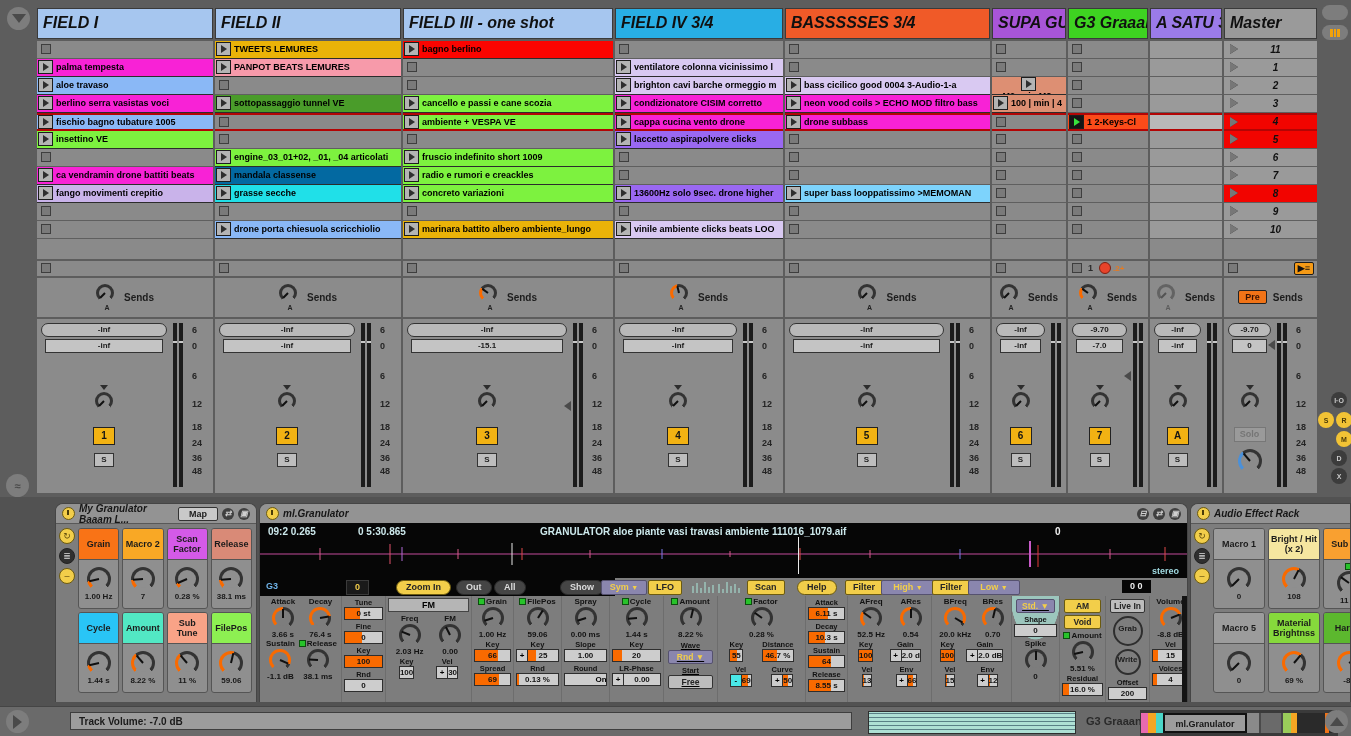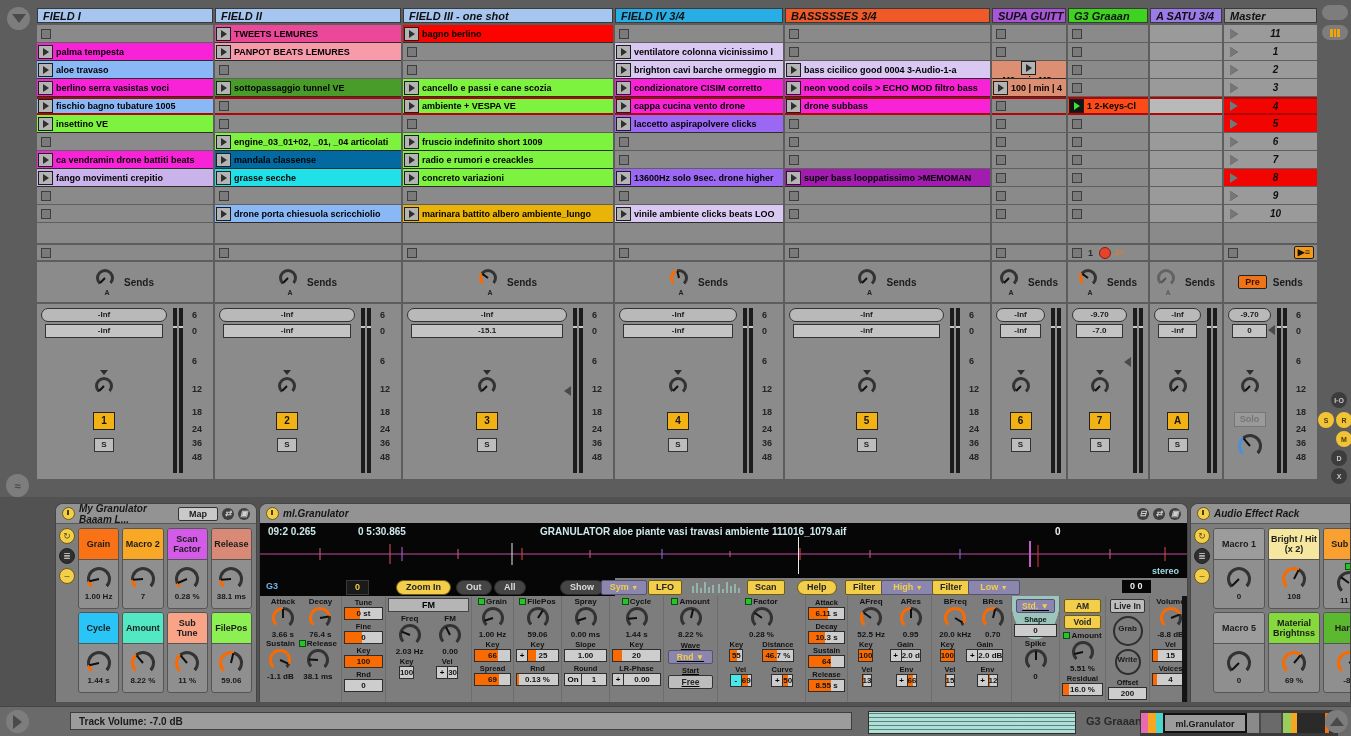--- a/index.html
+++ b/index.html
@@ -2,22 +2,22 @@
 <html><head>
 <meta charset="utf-8">
 <style>
   html,body{margin:0;padding:0;background:#4e4e4e;}
   body{width:1351px;height:736px;position:relative;overflow:hidden;
        font-family:"Liberation Sans",sans-serif;-webkit-font-smoothing:antialiased;}
   
   #session{position:absolute;left:0;top:0;width:1351px;height:497px;background:#5d5d5d;}
   #grid{position:absolute;left:37px;top:8px;bottom:4px;display:flex;}
   .track{display:flex;flex-direction:column;margin-right:2px;box-sizing:border-box;}
-  .thead{height:15px;margin-bottom:2px;border:1px solid #3a3a3a;box-sizing:border-box;
-         font-size:11px;font-weight:bold;font-style:italic;color:#101010;
+  .thead{height:31px;margin-bottom:2px;border:1px solid #3a3a3a;box-sizing:border-box;
+         font-size:16px;font-weight:bold;font-style:italic;color:#101010;
          display:flex;align-items:center;padding-left:5px;white-space:nowrap;overflow:hidden;background:#9a9a9a;}
   .rows{display:flex;flex-direction:column;}
   .cell{height:18px;box-sizing:border-box;background:#8a8a8a;border-bottom:1px solid #5f5f5f;
         display:flex;align-items:center;position:relative;overflow:hidden;}
   .cell.emptyslot{background:#9a9a9a;}
   .cell.selrow{border-top:2px solid #b30505;border-bottom:2px solid #b30505;}
   .cell.emptyslot.selrow{background:#b9b9b9;}
   .stopsq{width:8px;height:8px;background:#7a7a7a;border:1px solid #3e3e3e;margin-left:4px;flex:none;}
   .clip{border-bottom:1px solid #2c2c2c;}
   .playbtn{width:13px;height:12px;flex:none;background:#b4b4b4;border:1px solid #1d1d1d;
@@ -278,21 +278,21 @@
               <span style="top: 70%;">24</span>
               <span style="top: 79%;">36</span>
               <span style="top: 87%;">48</span>
             </div>
           </div>
         </div>
       </div>
       <div class="track" style="width: 186px;">
         <div class="thead" style="background: rgb(166, 198, 239);">FIELD II</div>
         <div class="rows">
-          <div class="cell clip" style="background: #ec4899;">
+          <div class="cell clip" style="background: #eab308;">
             <span class="playbtn">
               <i class="tri"></i>
             </span>
             <span class="cliplabel">TWEETS LEMURES</span>
           </div>
           <div class="cell clip" style="background: rgb(247, 154, 170);">
             <span class="playbtn">
               <i class="tri"></i>
             </span>
             <span class="cliplabel">PANPOT BEATS LEMURES</span>
@@ -606,21 +606,21 @@
           </div>
           <div class="cell">
             <span class="stopsq"></span>
           </div>
           <div class="cell">
             <span class="stopsq"></span>
           </div>
           <div class="cell">
             <span class="stopsq"></span>
           </div>
-          <div class="cell clip" style="background: #a21caf;">
+          <div class="cell clip" style="background: #7dd3fc;">
             <span class="playbtn">
               <i class="tri"></i>
             </span>
             <span class="cliplabel">super bass looppatissimo &gt;MEMOMAN</span>
           </div>
           <div class="cell">
             <span class="stopsq"></span>
           </div>
           <div class="cell">
             <span class="stopsq"></span>
@@ -1273,21 +1273,21 @@
             <div class="fbox">
               <div class="fmain">
                 <i class="ffill" style="width: 0%;"></i>
                 <div class="fval">1.00</div>
               </div>
             </div>
           </div>
           <div class="fwrap">
             <div class="flabel">Round</div>
             <div class="fbox">
-              <span class="fsign" style="width: 16px;">On</span>
+              <span class="fsign" style="width: 16px; padding-left: 28px;">On</span>
               <div class="fmain">
                 <i class="ffill" style="width: 0%;"></i>
                 <div class="fval">1</div>
               </div>
             </div>
           </div>
         </div>
         <div class="gcol" style="width: 54px;">
           <div class="kwrap">
             <div class="klabel"><i class="led"></i>Cycle</div>
@@ -1419,21 +1419,21 @@
         <div class="gcol" style="width: 84px;">
           <div class="grow">
             <div class="kwrap">
               <div class="klabel">AFreq</div>
               <div class="dial d22" style="--a: 81deg; --ring: #f96a00; --r: -54deg;"></div>
               <div class="kval">52.5 Hz</div>
             </div>
             <div class="kwrap">
               <div class="klabel">ARes</div>
               <div class="dial d22" style="--a: 135deg; --ring: #f96a00; --r: 0deg;"></div>
-              <div class="kval">0.95</div>
+              <div class="kval">0.54</div>
             </div>
           </div>
           <div class="grow">
             <div class="fwrap">
               <div class="flabel">Key</div>
               <div class="fbox">
                 <div class="fmain">
                   <i class="ffill" style="width: 100%;"></i>
                   <div class="fval">100</div>
                 </div>

